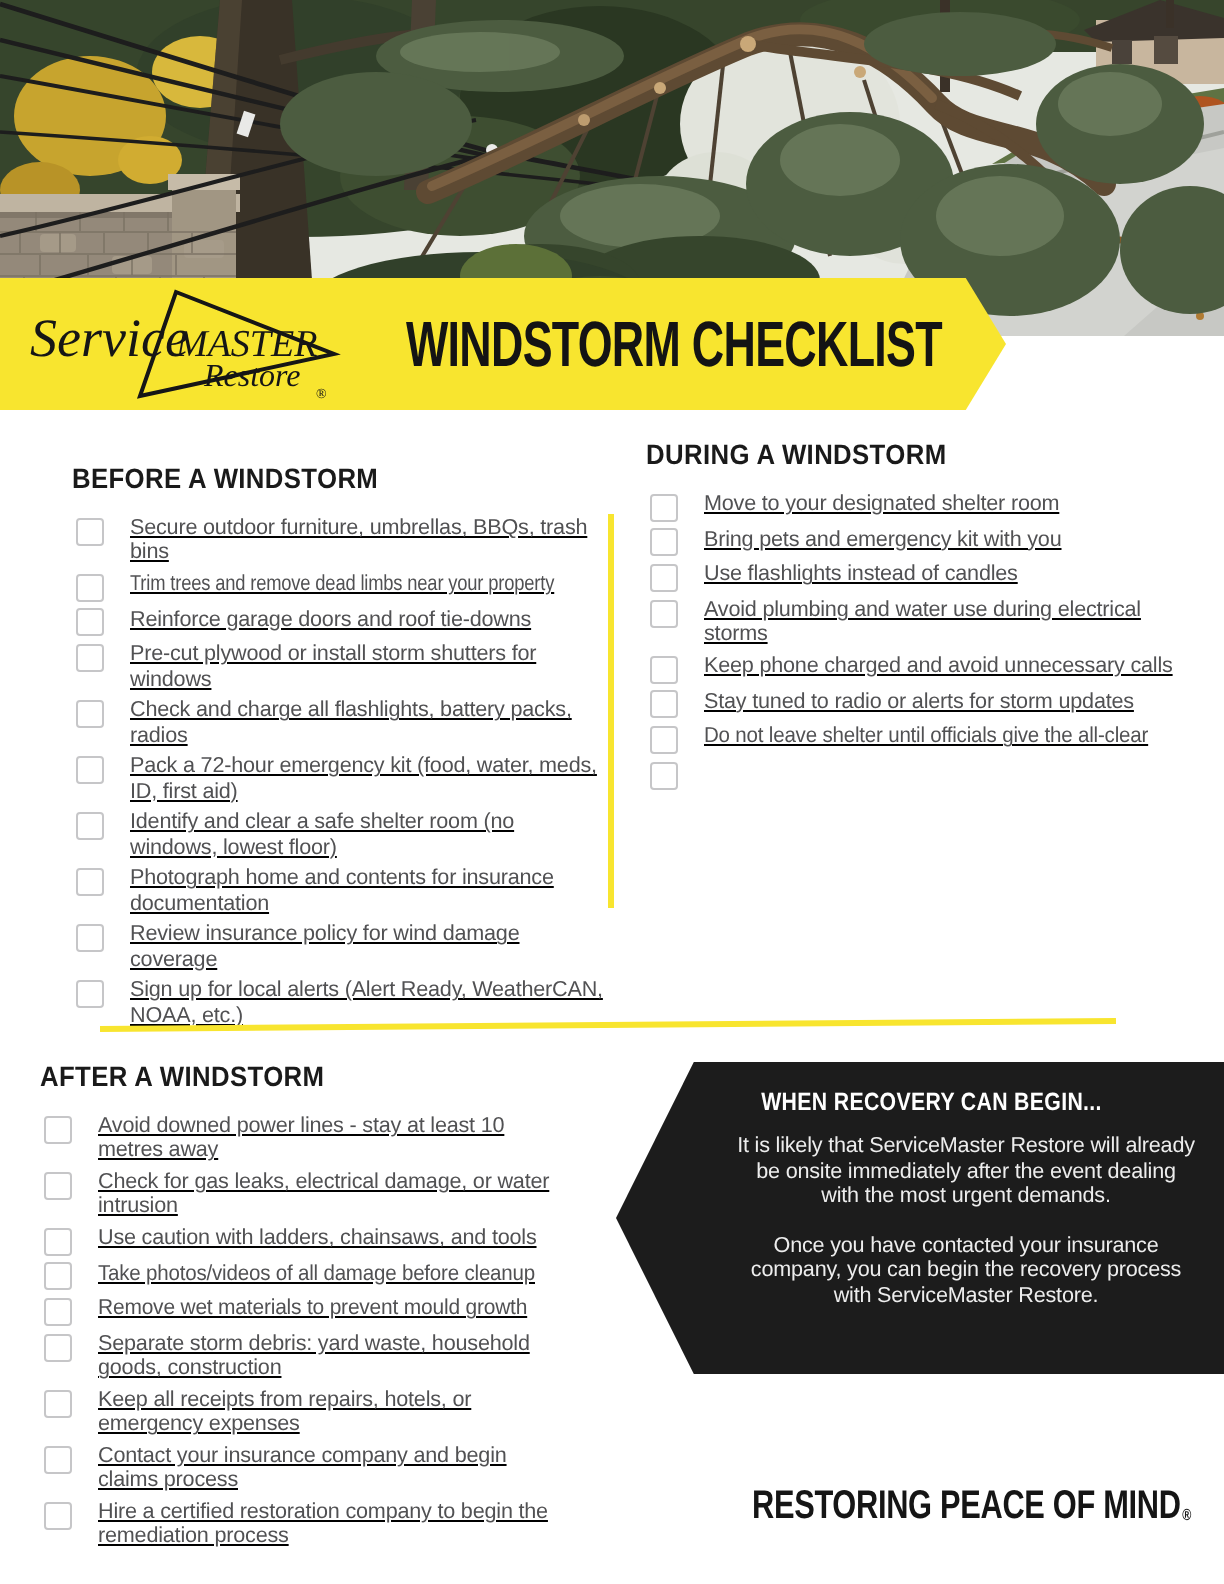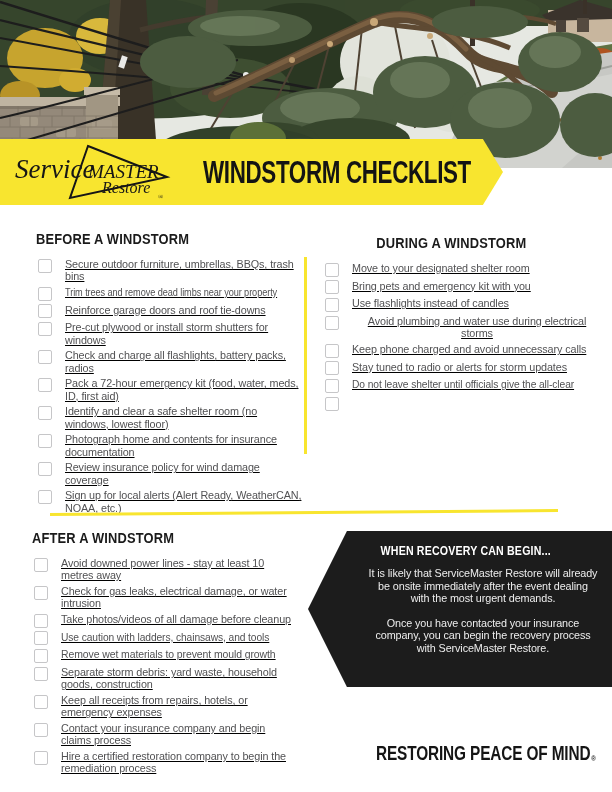--- a/index.html
+++ b/index.html
@@ -17,22 +17,22 @@
   }
   .banner-title{
     position:absolute;left:203px;top:0;height:66px;display:flex;align-items:center;
     font-size:32px;font-weight:bold;letter-spacing:-0.5px;color:#141414;
     transform:scaleX(0.70);transform-origin:left center;white-space:nowrap;
   }
   .logo-svg{position:absolute;left:12px;top:3px;}
   
   .col{position:absolute;}
   #col-before{left:36px;top:232px;width:266px;}
-  #col-during{left:323px;top:236px;width:279px;text-align:center;}
-  #col-after{left:32px;top:531px;width:266px;}
+  #col-during{left:323px;top:220px;width:279px;}
+  #col-after{left:20px;top:531px;width:266px;}
   .section-title{
     margin:0 0 12px 0;font-size:14px;line-height:14px;font-weight:bold;color:#1a1a1a;
     letter-spacing:0.2px;transform:scaleX(0.92);transform-origin:left center;white-space:nowrap;
   }
   ul.checklist{list-style:none;margin:0;padding:0;text-decoration:underline;}
   li.check-row{display:flex;align-items:flex-start;margin:0 0 3.2px 0;}
   .cbx{
     flex:0 0 auto;width:12px;height:12px;margin:0.5px 13px 0 2px;background:#fff;
     border:1.4px solid var(--checkbox-border,#C6C6C8);border-radius:2px;
   }
@@ -328,26 +328,26 @@
     <span class="item-text">Avoid downed power lines - stay at least 10 metres away</span>
   </li>
 
   <li class="check-row">
     <span class="cbx"></span>
     <span class="item-text">Check for gas leaks, electrical damage, or water intrusion</span>
   </li>
 
   <li class="check-row">
     <span class="cbx"></span>
+    <span class="item-text">Use caution with ladders, chainsaws, and tools</span>
+  </li>
+
+  <li class="check-row">
+    <span class="cbx"></span>
     <span class="item-text">Take photos/videos of all damage before cleanup</span>
-  </li>
-
-  <li class="check-row">
-    <span class="cbx"></span>
-    <span class="item-text">Use caution with ladders, chainsaws, and tools</span>
   </li>
 
   <li class="check-row">
     <span class="cbx"></span>
     <span class="item-text">Remove wet materials to prevent mould growth</span>
   </li>
 
   <li class="check-row">
     <span class="cbx"></span>
     <span class="item-text">Separate storm debris: yard waste, household goods, construction</span>

